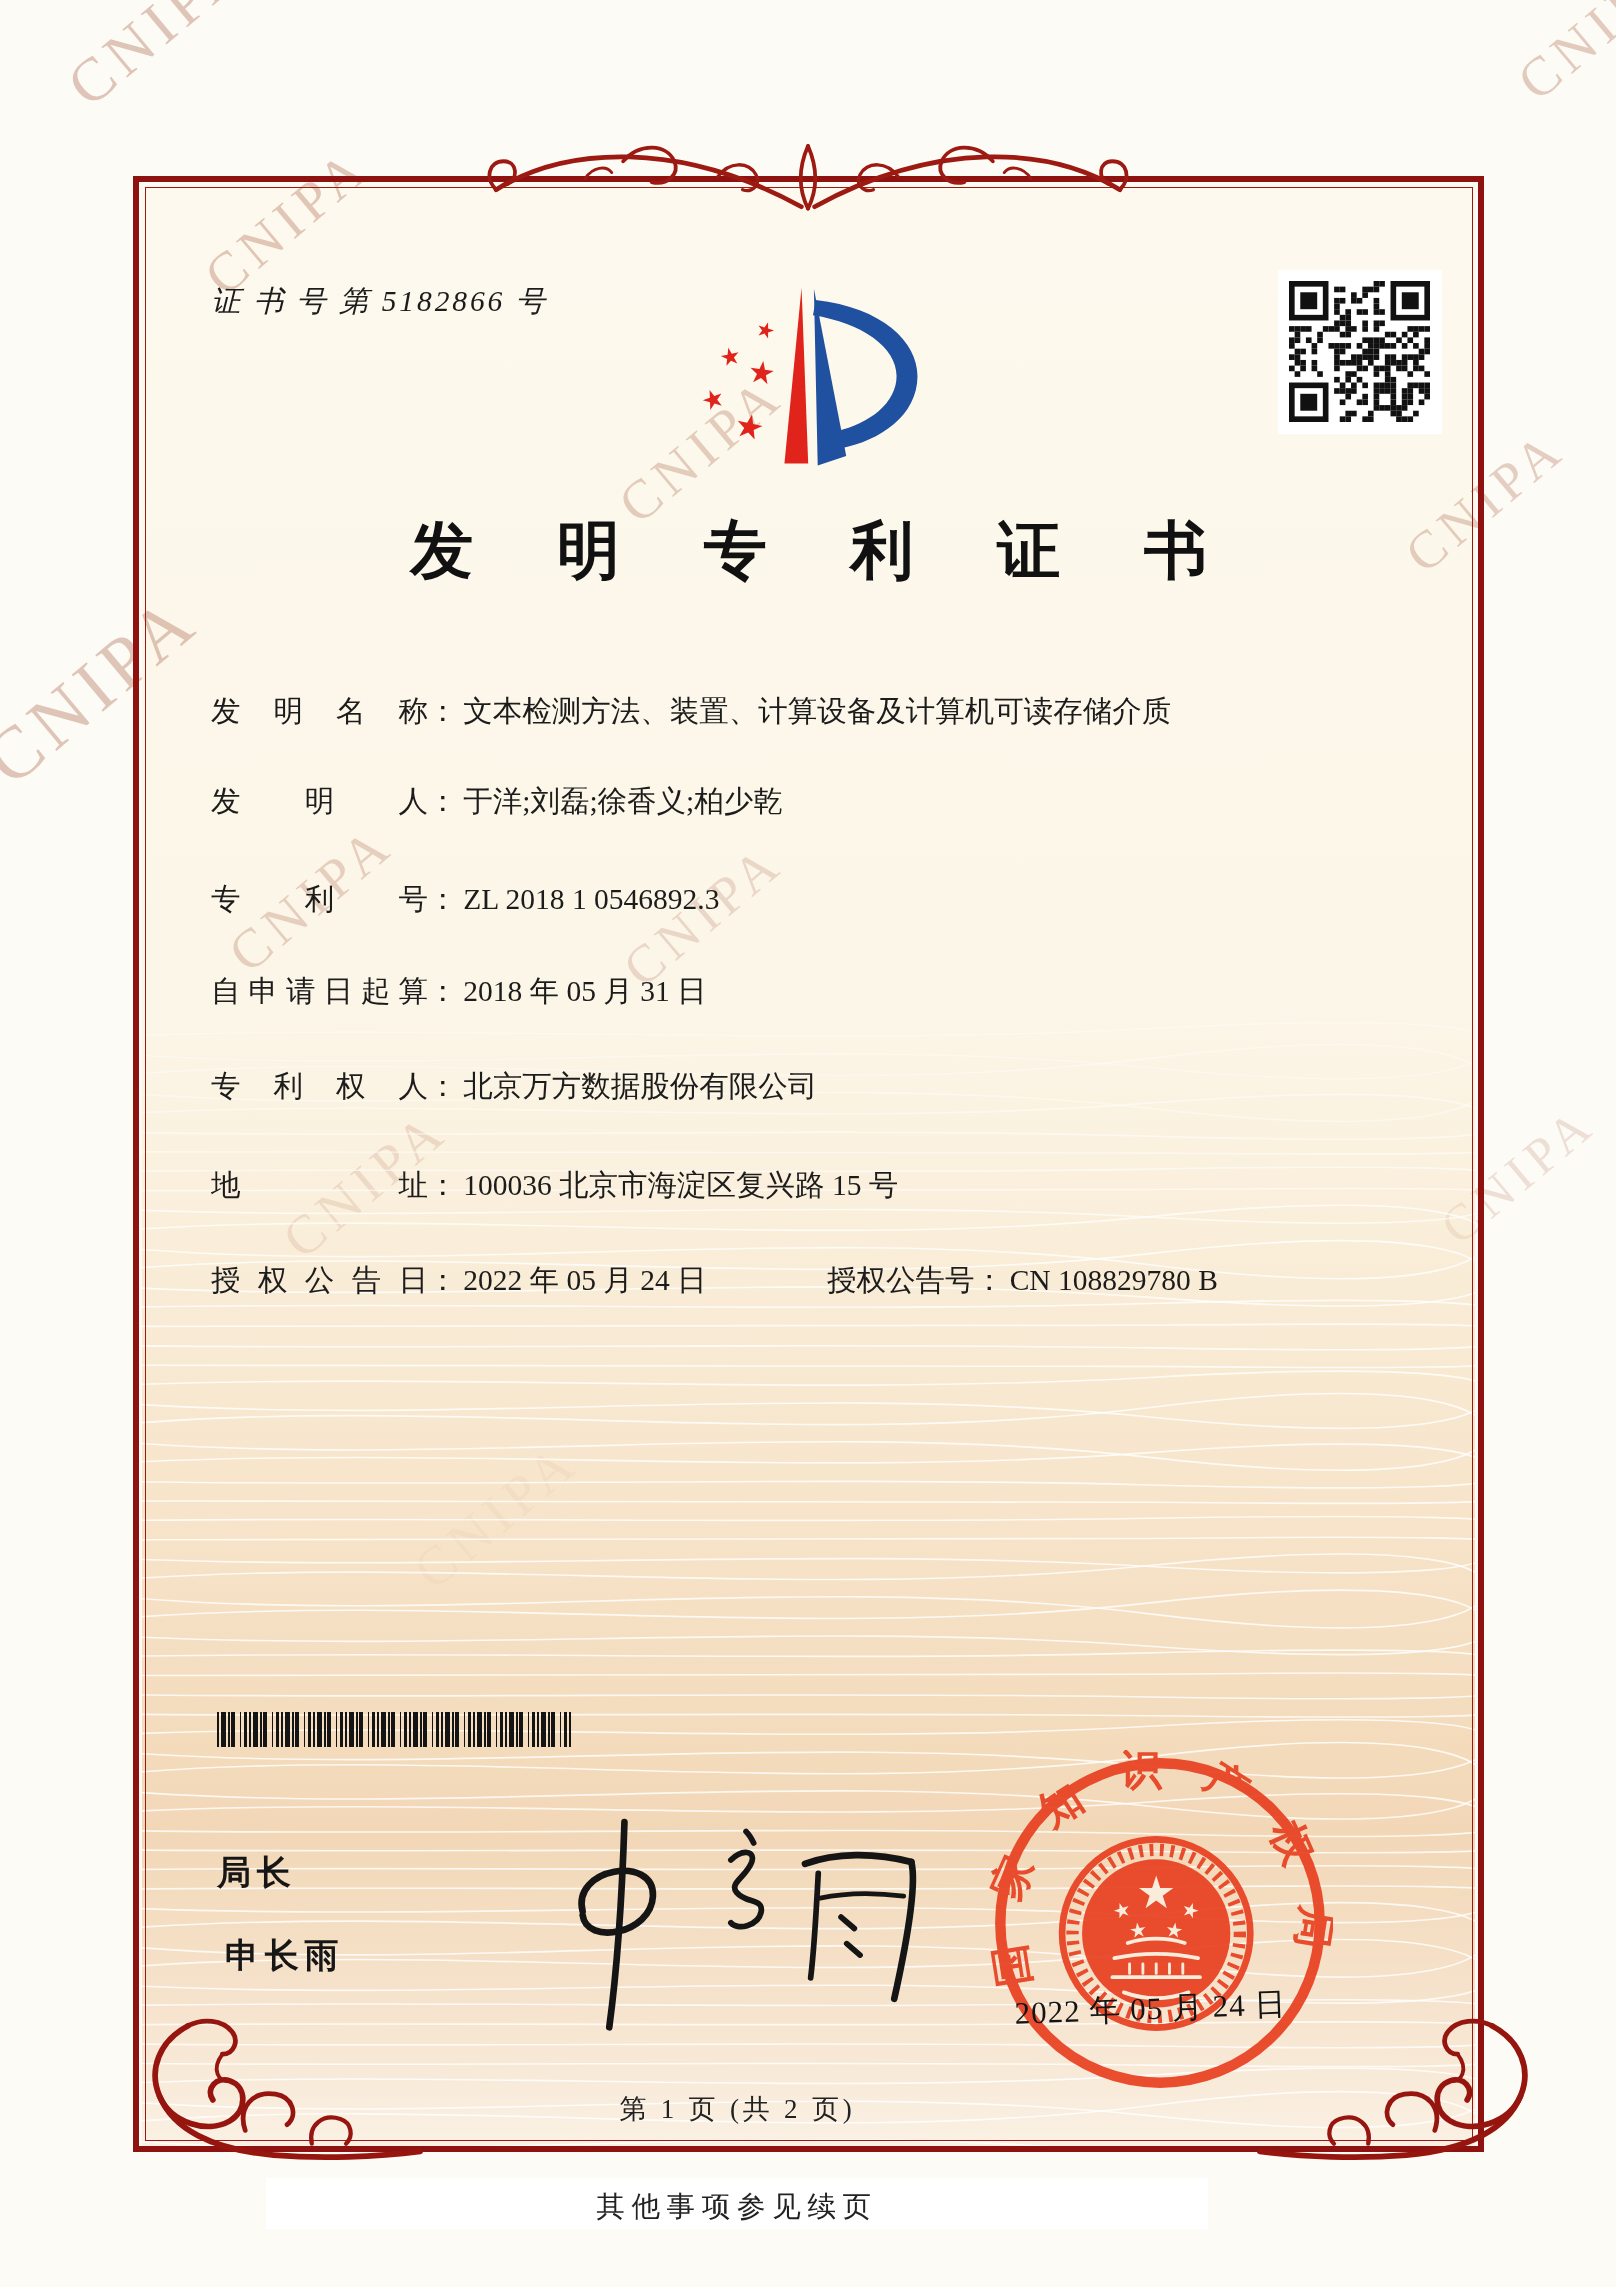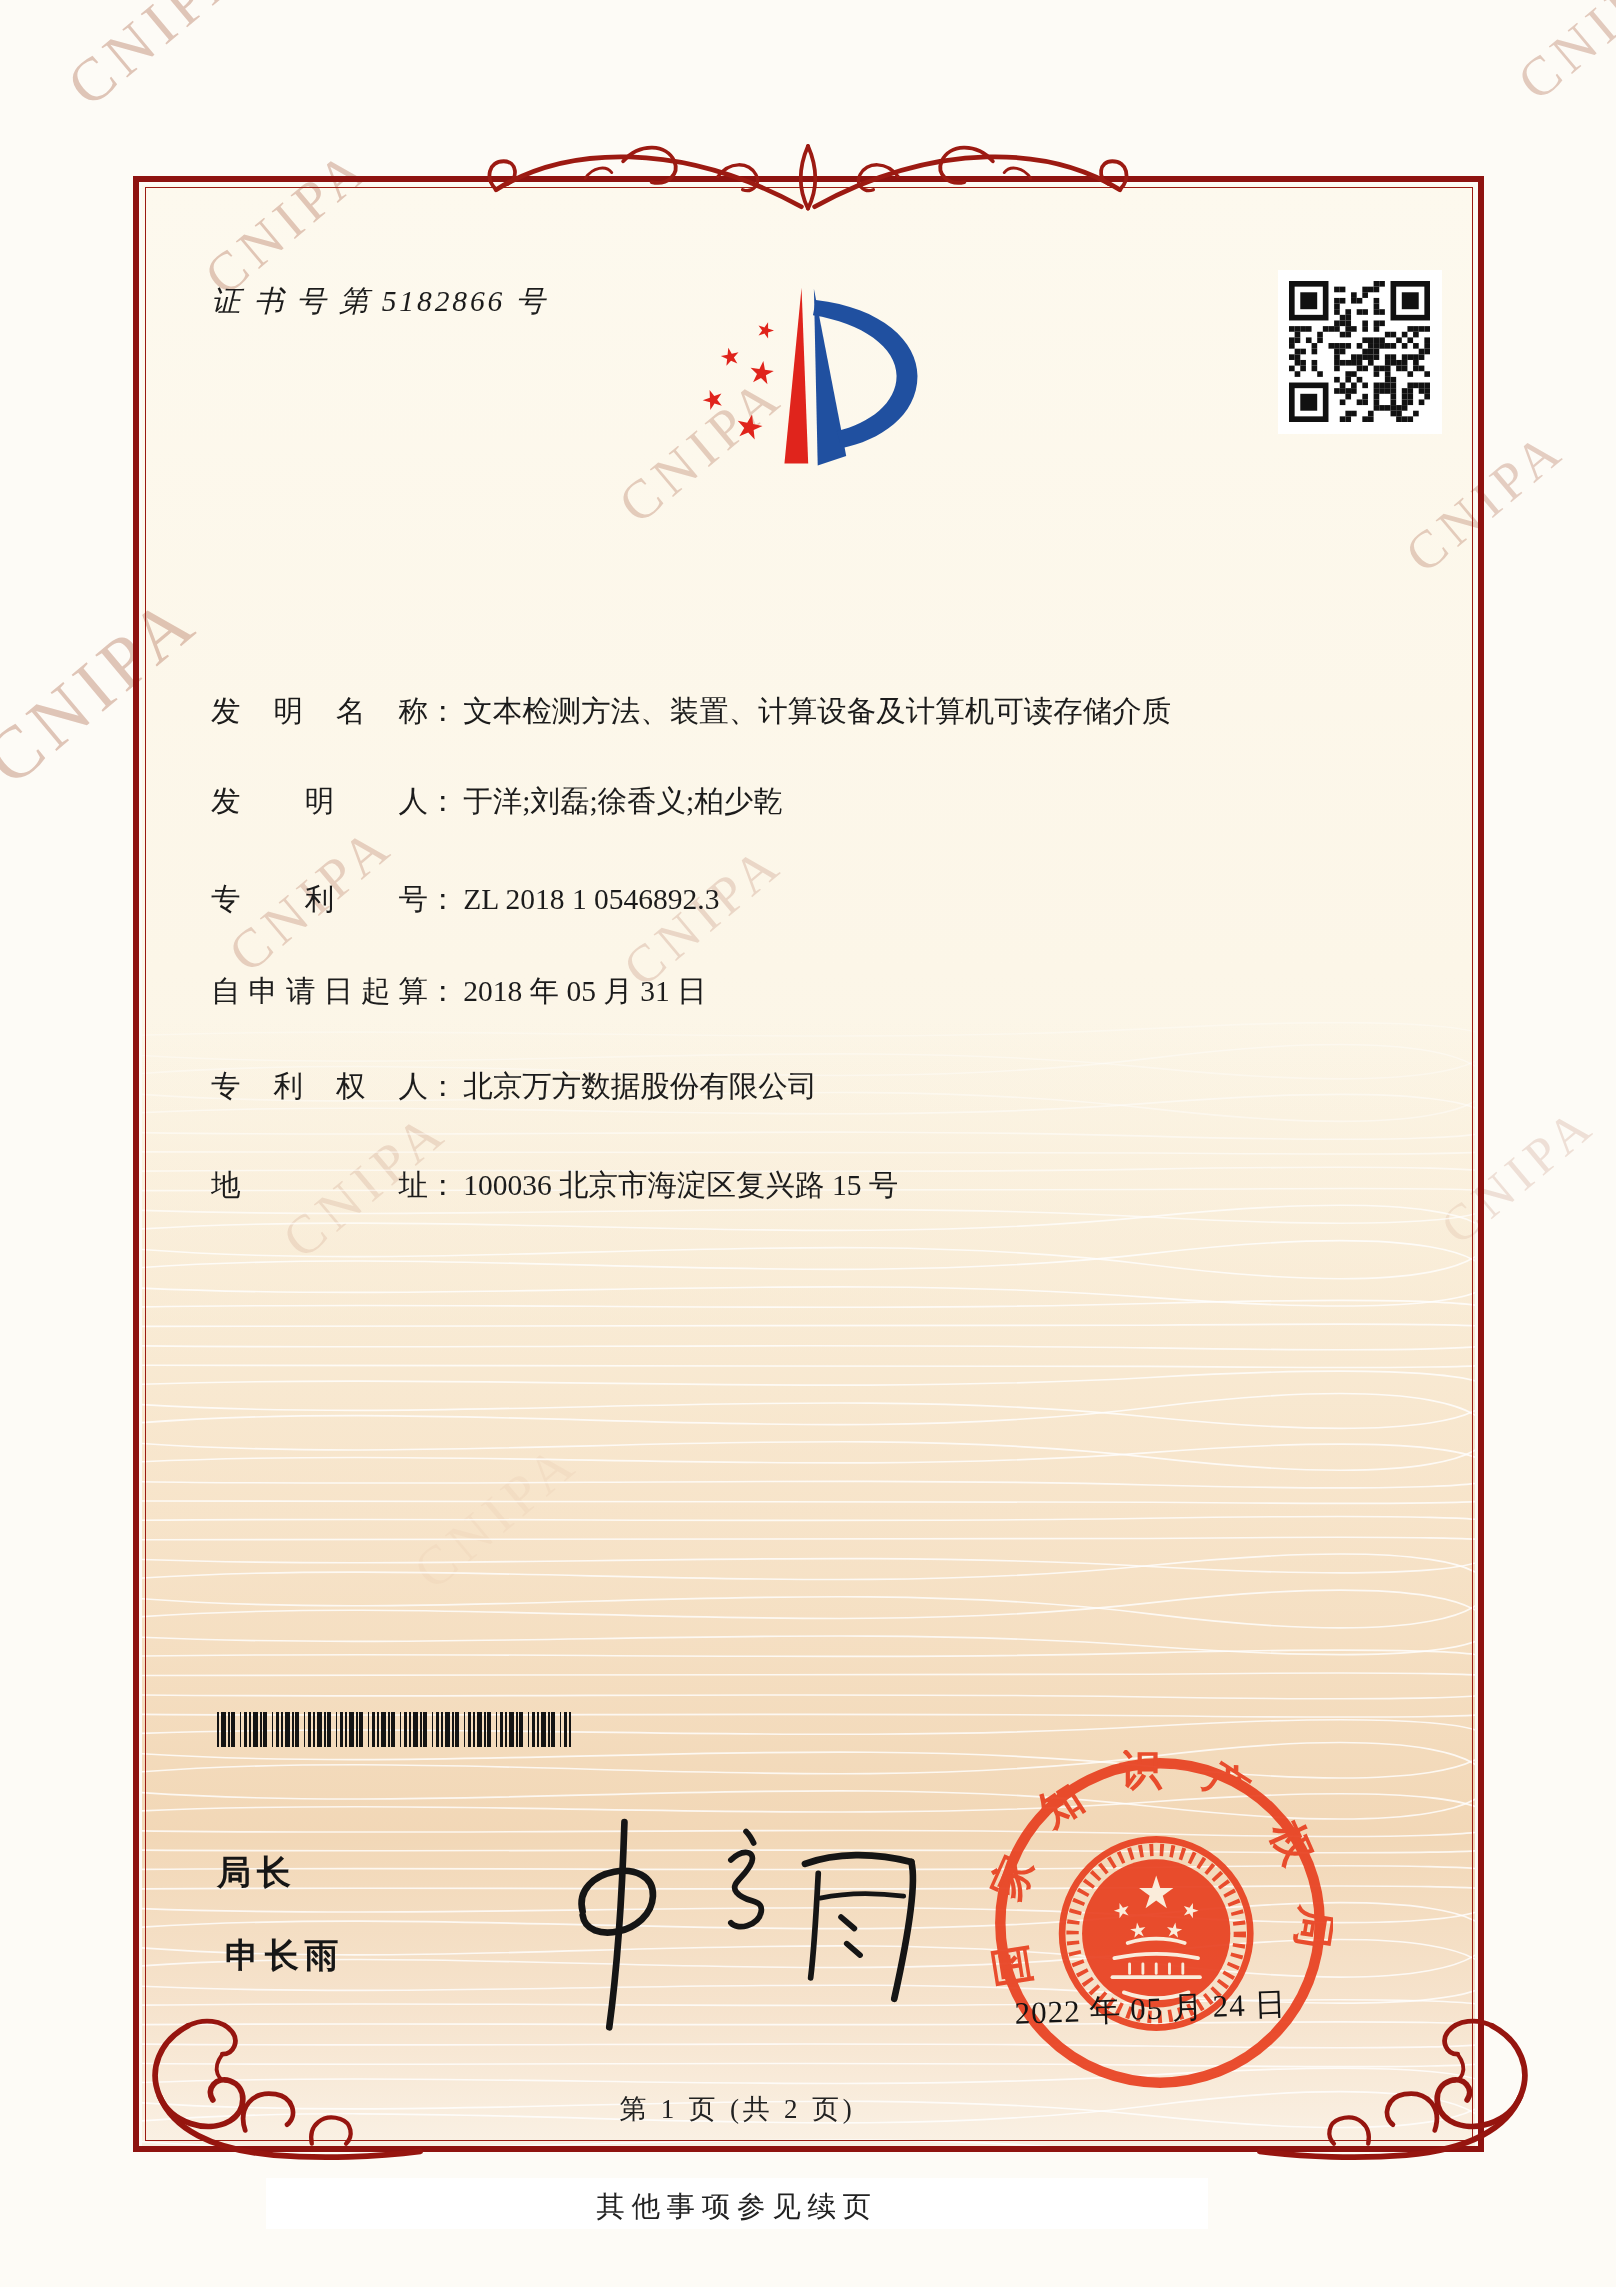--- a/index.html
+++ b/index.html
@@ -384,38 +384,45 @@
         <rect x="11.84" y="11.84" width="17.759999999999998" height="17.759999999999998" fill="#111"></rect>
         <rect x="106.56" y="0" width="41.44" height="41.44" fill="#111"></rect>
         <rect x="112.48" y="5.92" width="29.6" height="29.6" fill="#fff"></rect>
         <rect x="118.4" y="11.84" width="17.759999999999998" height="17.759999999999998" fill="#111"></rect>
         <rect x="0" y="106.56" width="41.44" height="41.44" fill="#111"></rect>
         <rect x="5.92" y="112.48" width="29.6" height="29.6" fill="#fff"></rect>
         <rect x="11.84" y="118.4" width="17.759999999999998" height="17.759999999999998" fill="#111"></rect>
       </svg>
   </div>
 
+  <div class="abs title">发 明 专 利 证 书</div>
 
   <div class="abs frow" style="top:681px;margin-top:11px;">
     <span class="flabel">发明名称</span><span class="fcolon">：</span><span>文本检测方法、装置、计算设备及计算机可读存储介质</span>
   </div>
   <div class="abs frow" style="top:782px;">
     <span class="flabel">发明人</span><span class="fcolon">：</span><span>于洋;刘磊;徐香义;柏少乾</span>
   </div>
   <div class="abs frow" style="top:880px;">
     <span class="flabel">专利号</span><span class="fcolon">：</span><span>ZL 2018 1 0546892.3</span>
   </div>
   <div class="abs frow" style="top:972px;">
     <span class="flabel">自申请日起算</span><span class="fcolon">：</span><span>2018 年 05 月 31 日</span>
   </div>
   <div class="abs frow" style="top:1067px;">
     <span class="flabel">专利权人</span><span class="fcolon">：</span><span>北京万方数据股份有限公司</span>
   </div>
   <div class="abs frow" style="top:1166px;">
     <span class="flabel">地址</span><span class="fcolon">：</span><span>100036 北京市海淀区复兴路 15 号</span>
+  </div>
+  <div class="abs frow" style="top:1261px;">
+    <span class="flabel">授权公告日</span><span class="fcolon">：</span><span>2022 年 05 月 24 日</span>
+    <span class="grant2">
+      <span>授权公告号</span><span class="fcolon">：</span><span>CN 108829780 B</span>
+    </span>
   </div>
 
 
   <div class="abs barcode"></div>
 
   <div class="abs sig-title">局长</div>
   <div class="abs sig-name">申长雨</div>
 
   <svg id="signature" class="abs" width="409" height="228" viewBox="0 0 430 240">
     <g fill="none" stroke="#151515" stroke-linecap="round">

